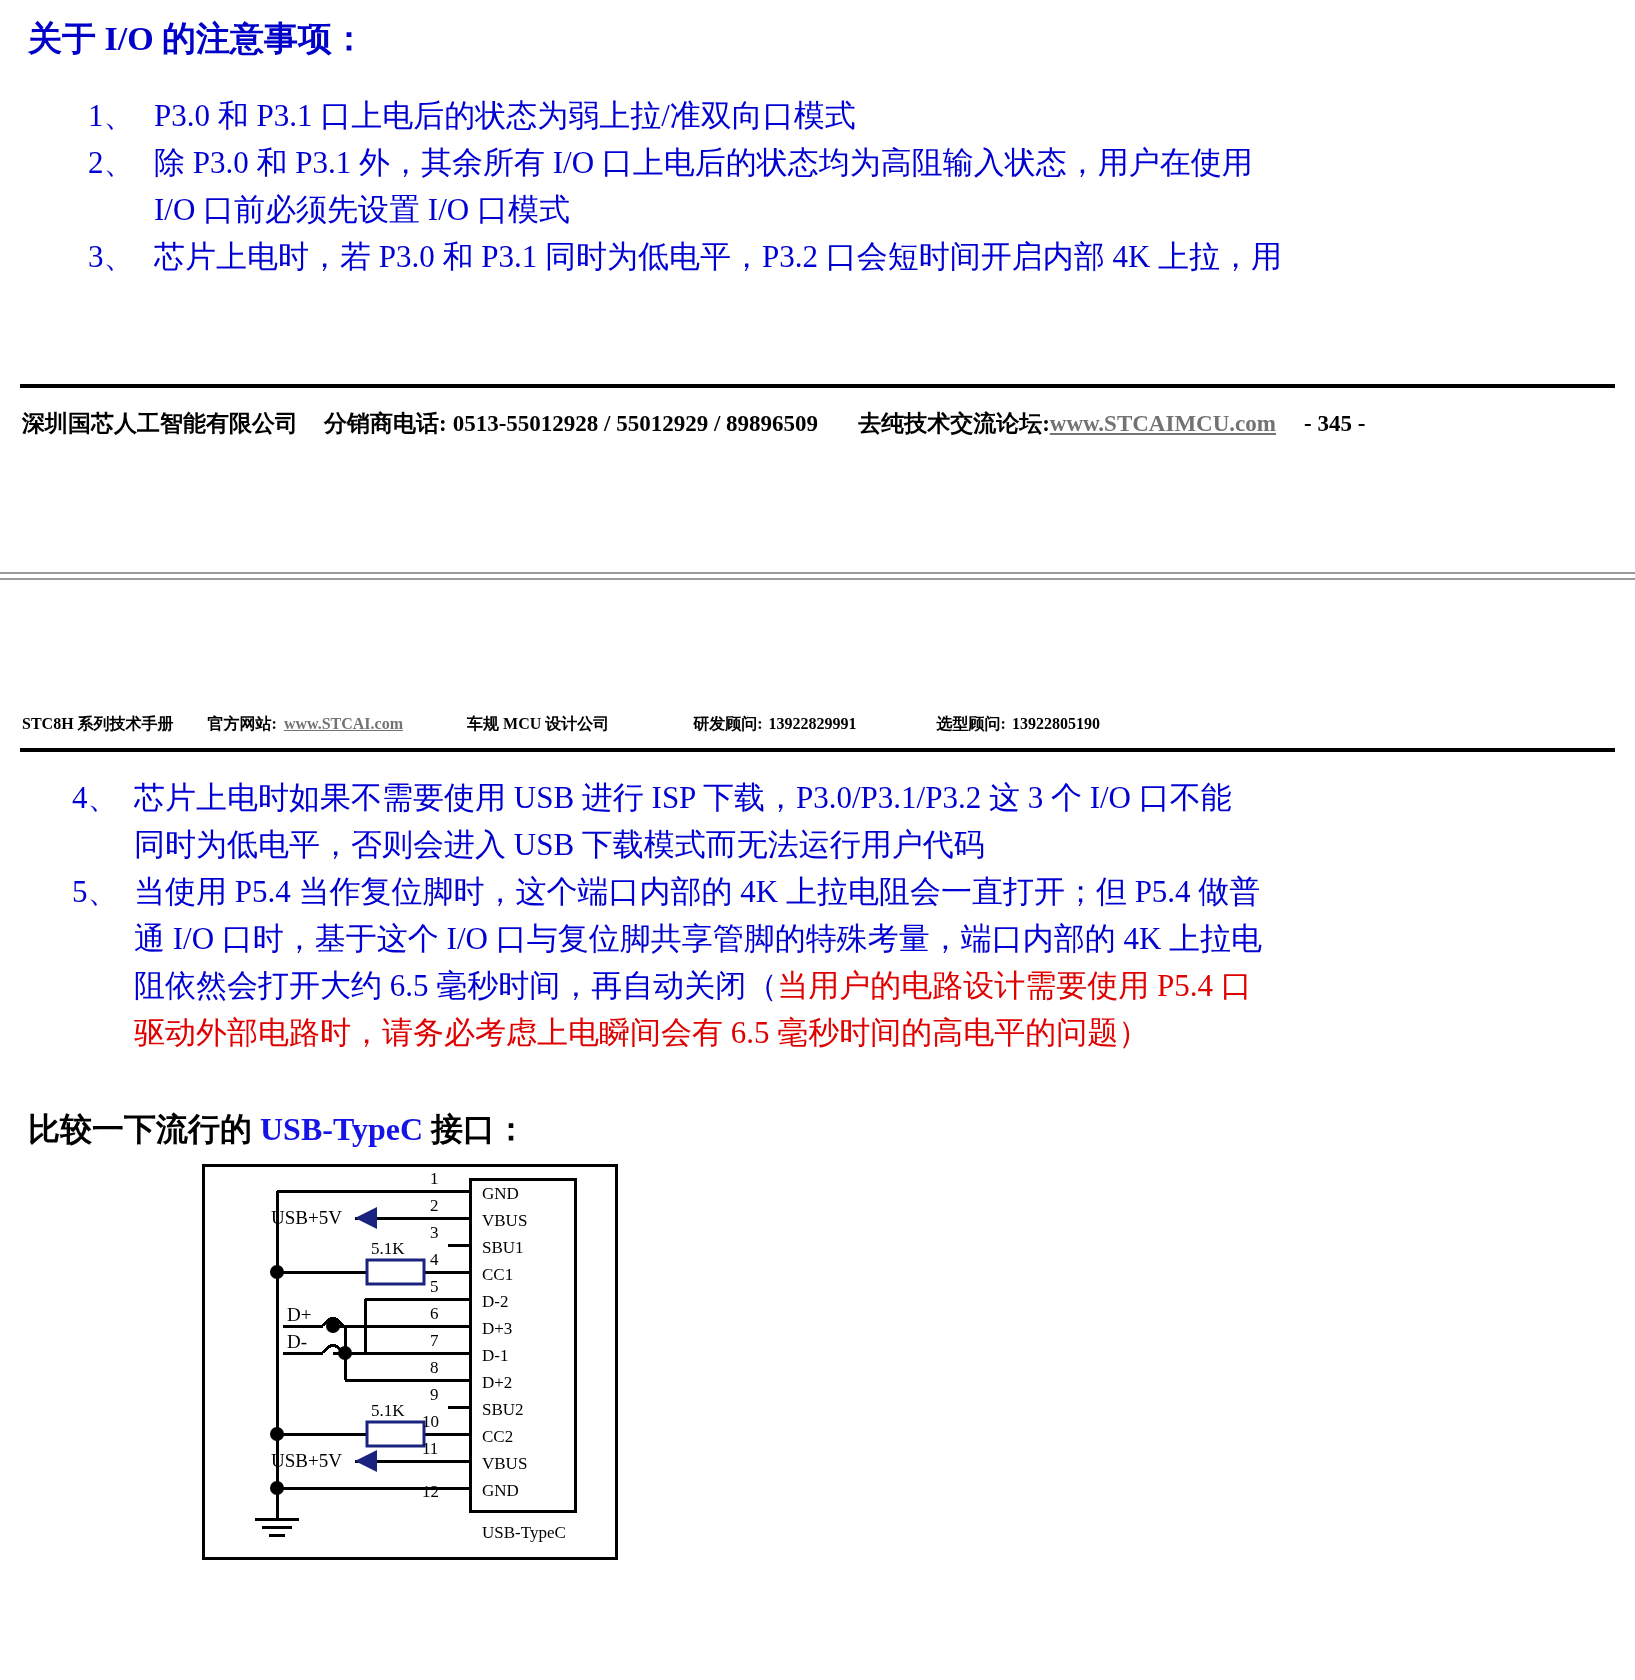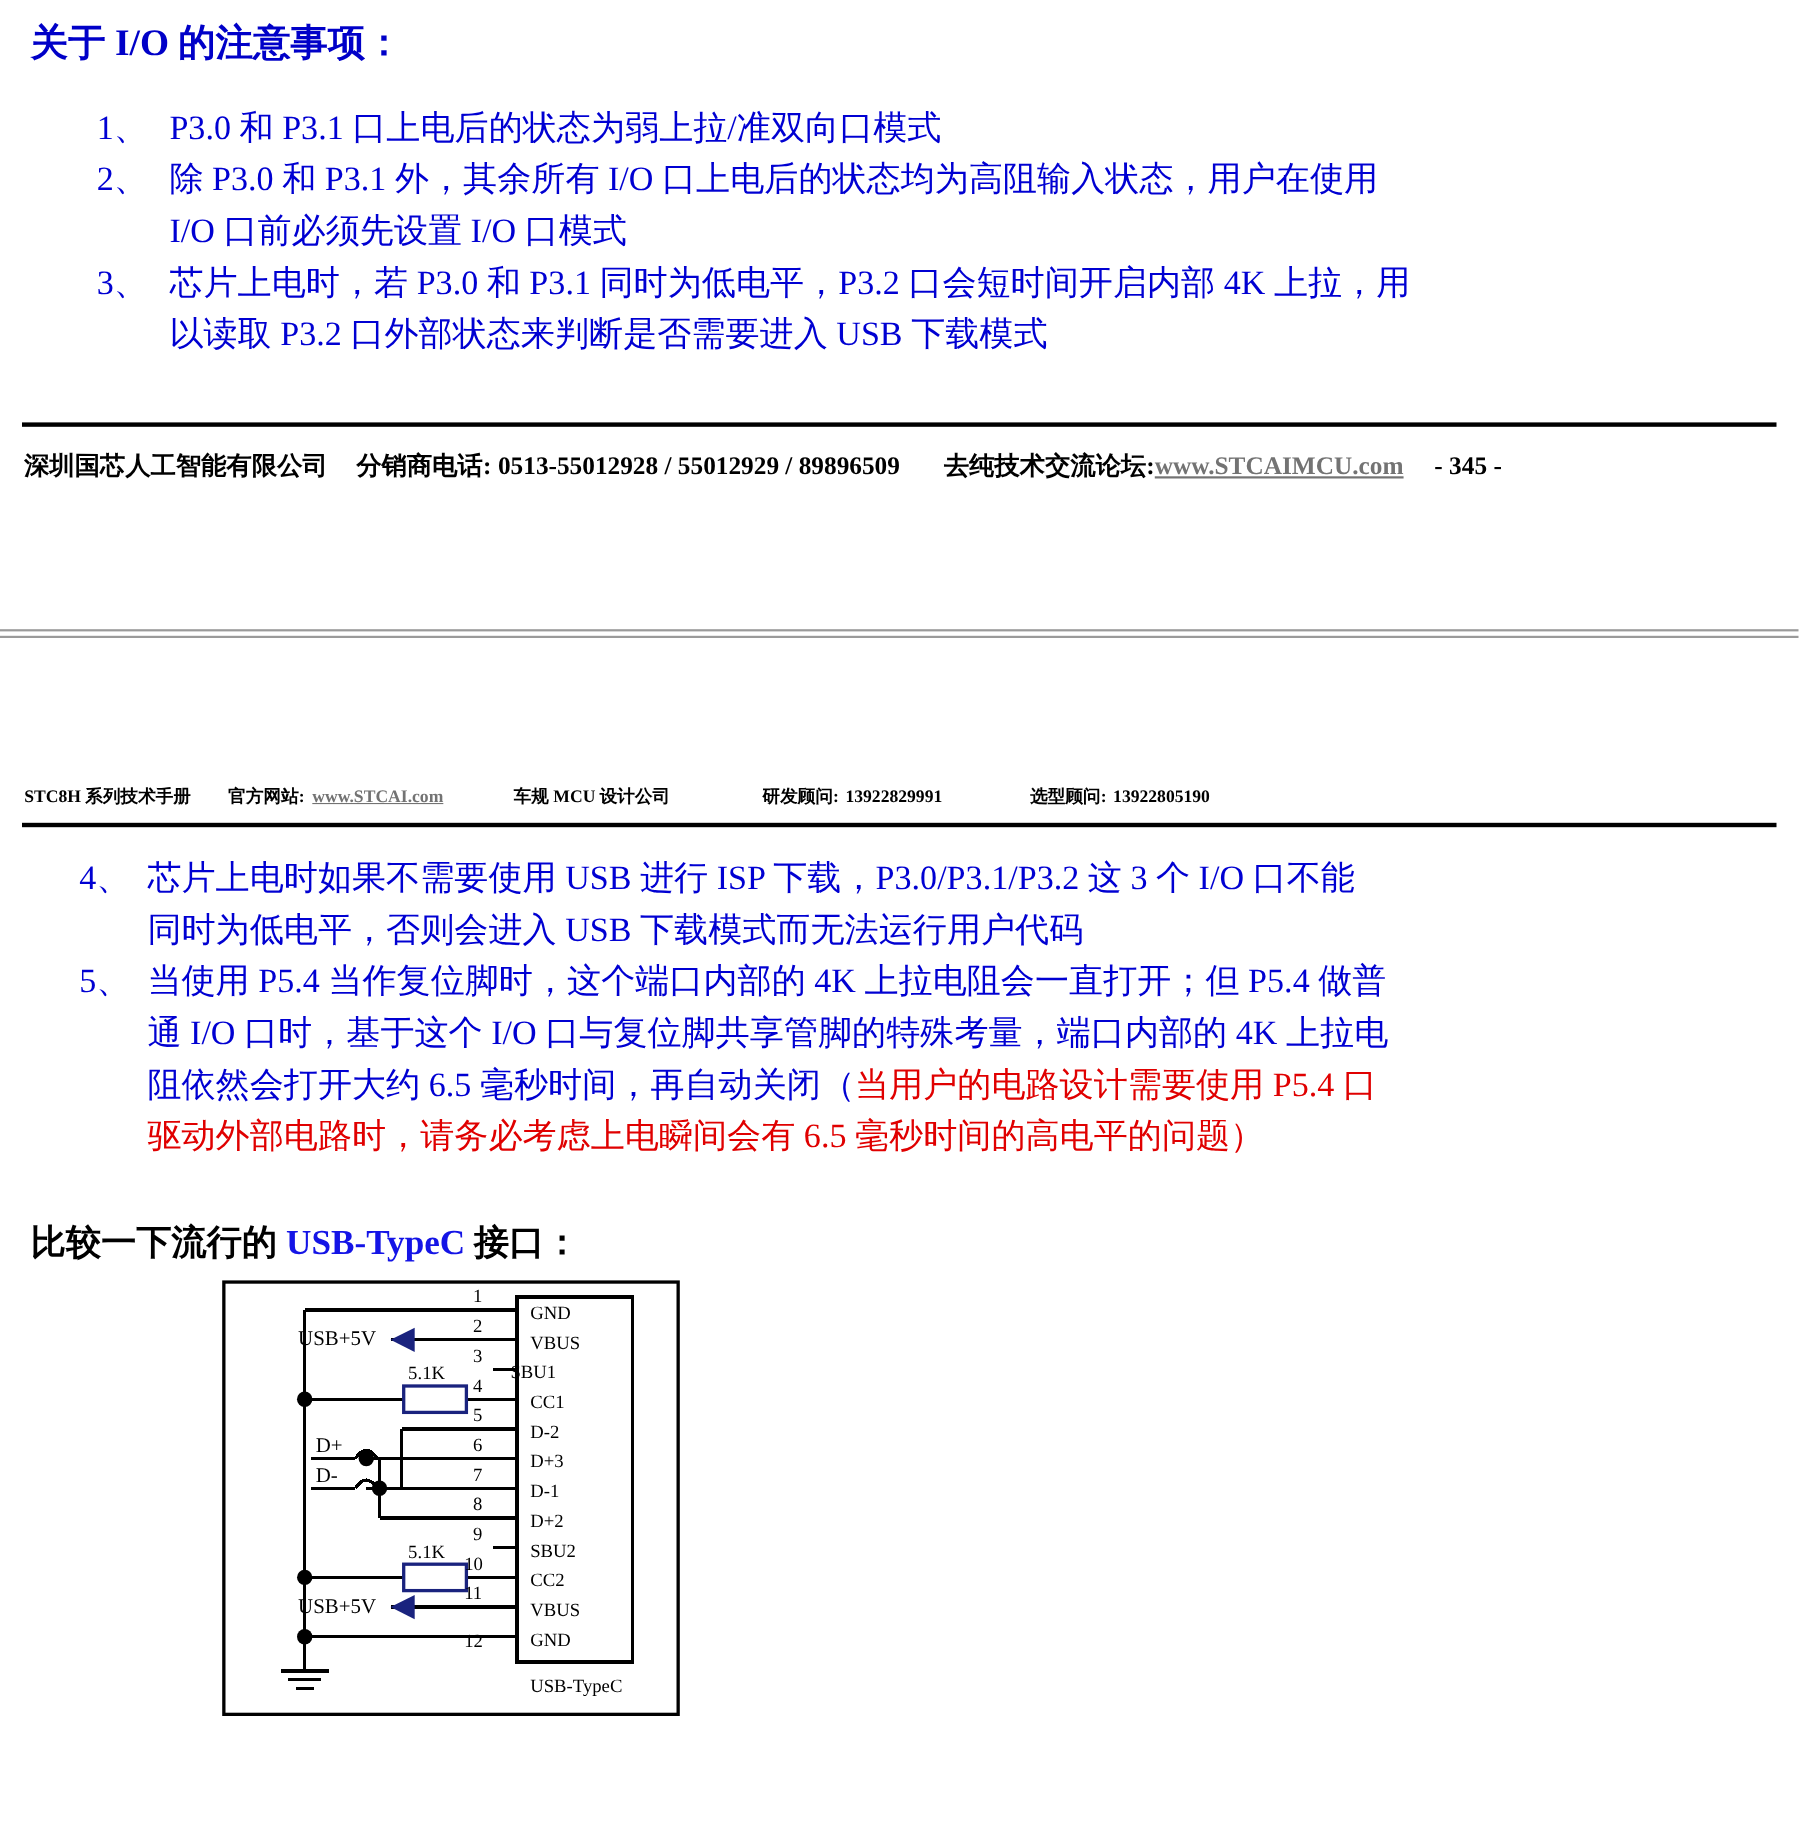--- a/index.html
+++ b/index.html
@@ -110,21 +110,20 @@
       <span class="num-body">
         <span class="ln">除 P3.0 和 P3.1 外，其余所有 I/O 口上电后的状态均为高阻输入状态，用户在使用</span>
         <span class="ln">I/O 口前必须先设置 I/O 口模式</span>
       </span>
     </div>
 
     <div class="num-item">
       <span class="num-marker">3、</span>
       <span class="num-body">
         <span class="ln">芯片上电时，若 P3.0 和 P3.1 同时为低电平，P3.2 口会短时间开启内部 4K 上拉，用</span>
-        <span class="ln">以读取 P3.2 口外部状态来判断是否需要进入 USB 下载模式</span>
       </span>
     </div>
 
   </div>
 
   <div class="rule-thick" style="top:384px"></div>
 
   <div class="footer1">
     <span>深圳国芯人工智能有限公司</span>
     <span class="sp1"></span>
@@ -276,21 +275,21 @@
       <div class="clabel pinnum" style="left:225px;top:137px;">6</div>
       <div class="clabel pinnum" style="left:225px;top:164px;">7</div>
       <div class="clabel pinnum" style="left:225px;top:191px;">8</div>
       <div class="clabel pinnum" style="left:225px;top:218px;">9</div>
       <div class="clabel pinnum" style="left:217px;top:245px;">10</div>
       <div class="clabel pinnum" style="left:217px;top:272px;">11</div>
       <div class="clabel pinnum" style="left:217px;top:315px;">12</div>
 
       <div class="clabel pinname" style="left:277px;top:17px;">GND</div>
       <div class="clabel pinname" style="left:277px;top:44px;">VBUS</div>
-      <div class="clabel pinname" style="left:259px;top:71px;">SBU1</div>
+      <div class="clabel pinname" style="left:277px;top:71px;">SBU1</div>
       <div class="clabel pinname" style="left:277px;top:98px;">CC1</div>
       <div class="clabel pinname" style="left:277px;top:125px;">D-2</div>
       <div class="clabel pinname" style="left:277px;top:152px;">D+3</div>
       <div class="clabel pinname" style="left:277px;top:179px;">D-1</div>
       <div class="clabel pinname" style="left:277px;top:206px;">D+2</div>
       <div class="clabel pinname" style="left:277px;top:233px;">SBU2</div>
       <div class="clabel pinname" style="left:277px;top:260px;">CC2</div>
       <div class="clabel pinname" style="left:277px;top:287px;">VBUS</div>
       <div class="clabel pinname" style="left:277px;top:314px;">GND</div>
 

